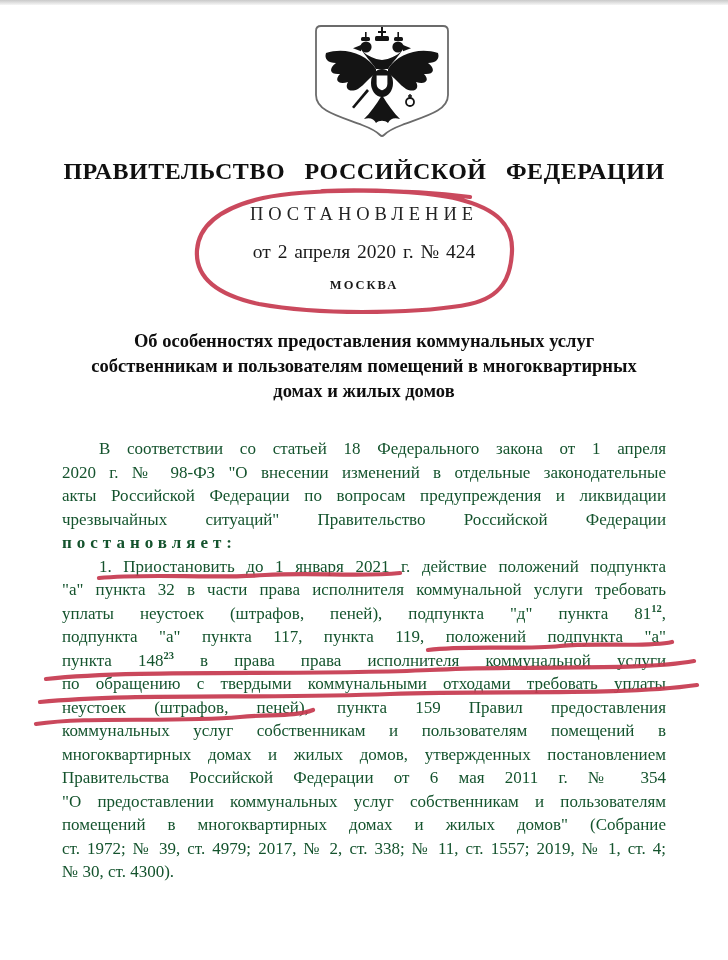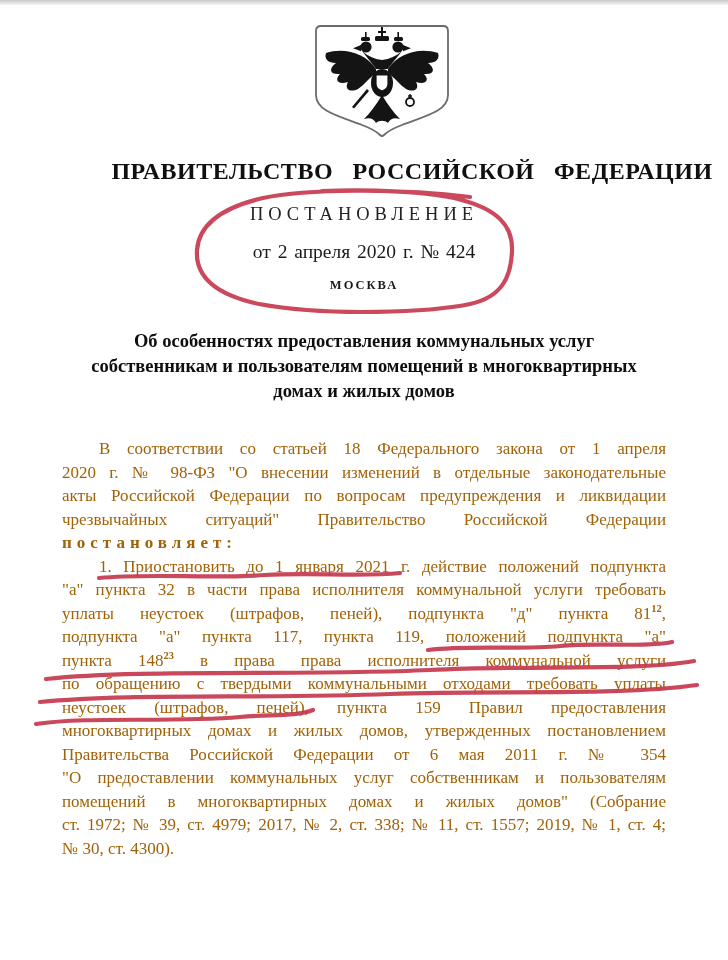--- a/index.html
+++ b/index.html
@@ -6,26 +6,26 @@
   body{
     width:728px;height:960px;background:#ffffff;position:relative;overflow:hidden;
     font-family:"Liberation Serif", serif;color:#1d1d1d;
   }
   .scan-edge-top{
     position:absolute;top:0;left:0;width:728px;height:5px;
     background:linear-gradient(#c9c9c9,#f6f6f6);
   }
   .crest{position:absolute;top:22px;left:310px;width:144px;height:118px;}
   .abs-center{position:absolute;left:62px;width:604px;text-align:center;}
-  .header-org{top:158px;font-weight:bold;font-size:24px;letter-spacing:.5px;word-spacing:13px;color:#101010;margin-left:48px;}
+  .header-org{top:158px;font-weight:bold;font-size:24px;letter-spacing:.5px;word-spacing:13px;color:#101010;}
   .doc-type{top:204px;font-size:18.5px;letter-spacing:5px;color:#232323;}
   .date-num{top:241px;font-size:19.5px;word-spacing:2px;color:#1a1a1a;}
   .city{top:278px;font-size:12.5px;font-weight:bold;letter-spacing:2px;color:#1a1a1a;}
   .doc-title{top:329px;font-weight:bold;font-size:18.5px;line-height:25px;color:#0e0e0e;}
-  .bodytxt{position:absolute;top:437px;left:62px;width:604px;font-size:17px;line-height:23.5px;color:#a16207;}
+  .bodytxt{position:absolute;top:437px;left:62px;width:604px;font-size:17px;line-height:23.5px;color:#14532d;}
   .line{height:23.5px;overflow:hidden;text-align:justify;text-align-last:justify;}
   .line.indent{text-indent:37px;}
   .line.lastleft{text-align:left;text-align-last:left;}
   .line.resolve{font-weight:bold;letter-spacing:5px;text-align:right;text-align-last:left;}
   sup{font-size:10.5px;vertical-align:super;line-height:0;font-weight:bold;}
   .annotations{position:absolute;top:0;left:0;pointer-events:none;}
 </style>
 </head>
 <body>
 
@@ -82,20 +82,21 @@
       <div class="line resolve">постановляет:</div>
     </div>
     <div>
       <div class="line indent">1. Приостановить до 1 января 2021 г. действие положений подпункта</div>
       <div class="line">"а" пункта 32 в части права исполнителя коммунальной услуги требовать</div>
       <div class="line"><span>уплаты неустоек (штрафов, пеней), подпункта "д" пункта 81</span><sup>12</sup><span>,</span></div>
       <div class="line">подпункта "а" пункта 117, пункта 119, положений подпункта "а"</div>
       <div class="line"><span>пункта 148</span><sup>23</sup><span> в права права исполнителя коммунальной услуги</span></div>
       <div class="line">по обращению с твердыми коммунальными отходами требовать уплаты</div>
       <div class="line">неустоек (штрафов, пеней), пункта 159 Правил предоставления</div>
+      <div class="line">коммунальных услуг собственникам и пользователям помещений в</div>
       <div class="line">многоквартирных домах и жилых домов, утвержденных постановлением</div>
       <div class="line">Правительства Российской Федерации от 6 мая 2011 г. № 354</div>
       <div class="line">"О предоставлении коммунальных услуг собственникам и пользователям</div>
       <div class="line">помещений в многоквартирных домах и жилых домов" (Собрание</div>
       <div class="line">ст. 1972; № 39, ст. 4979; 2017, № 2, ст. 338; № 11, ст. 1557; 2019, № 1, ст. 4;</div>
       <div class="line lastleft">№ 30, ст. 4300).</div>
     </div>
   </div>
 
   <svg class="annotations" width="728" height="960" viewBox="0 0 728 960" xmlns="http://www.w3.org/2000/svg">

